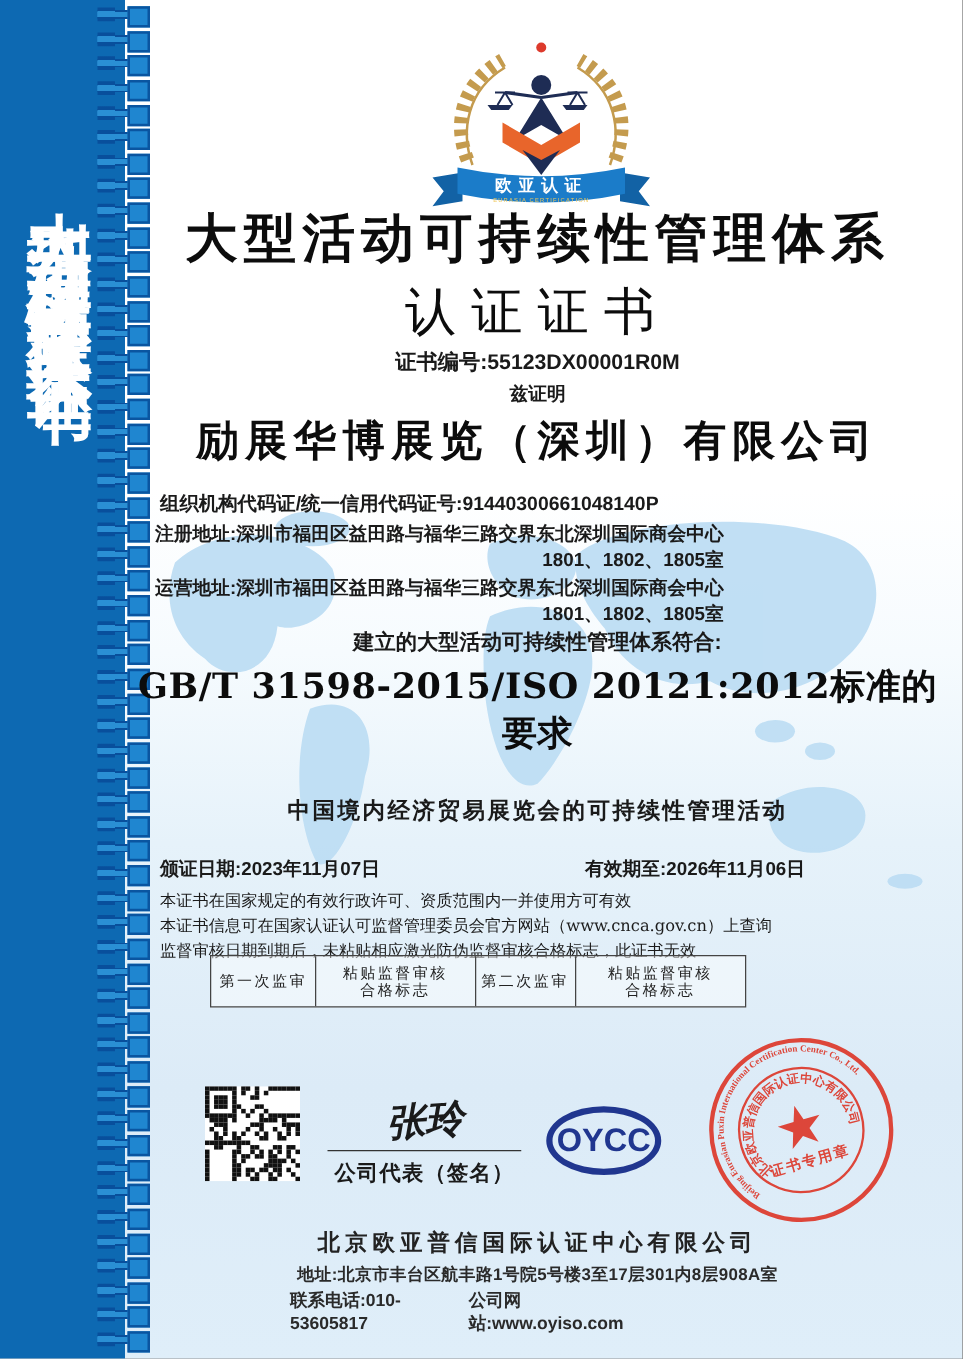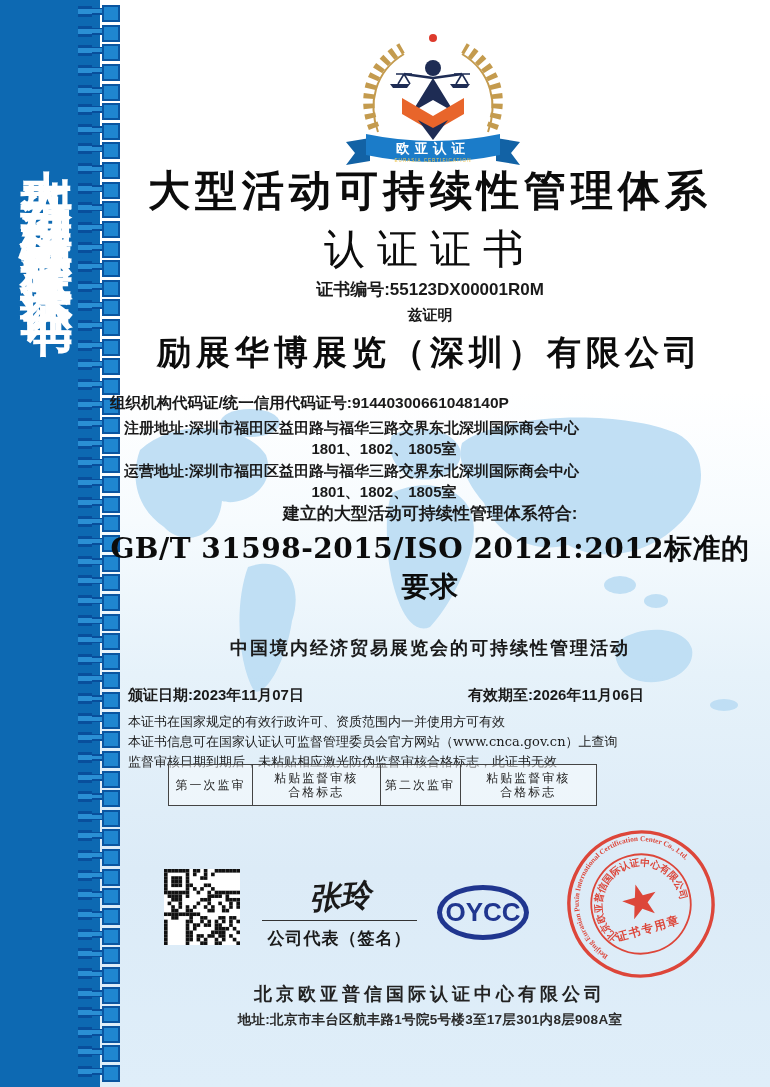--- a/index.html
+++ b/index.html
@@ -25,24 +25,24 @@
   
   .map { position:absolute; left:100px; top:405px; width:670px; height:350px; opacity:.95; }
   
   .cb { position:absolute; left:100px; width:660px; text-align:center; }
   .logo-wrap { position:absolute; left:340px; top:28px; width:186px; height:140px; }
   .title1 { top:163px; font-family:"DejaVu Serif", serif; font-weight:700; font-size:42px; letter-spacing:5px; color:#0c0c0c;}
   .title2 { top:222px; font-family:"DejaVu Serif", serif; font-weight:400; font-size:41px; letter-spacing:12px; color:#0c0c0c;}
   .certno { top:278px; font-size:17px; font-weight:700; }
   .certify { top:306px; font-size:15px; font-weight:700; }
   .company { top:330px; font-family:"DejaVu Serif", serif; font-weight:700; font-size:34px; letter-spacing:5px; color:#0c0c0c;}
-  .codeline { position:absolute; left:110px; top:393px; font-size:15.5px; font-weight:700; }
+  .codeline { position:absolute; left:128px; top:393px; font-size:15.5px; font-weight:700; }
   .addr { position:absolute; left:124px; font-size:15px; font-weight:700; line-height:21px; display:flex; }
   .addr .lbl { white-space:nowrap; }
-  .addr .val { text-align:center; }
+  .addr .val { text-align:right; }
   .reg { top:417px; } .op { top:460px; }
   .intro { top:502px; font-size:17px; font-weight:700; }
   .standard { top:530px; font-family:"DejaVu Serif", serif; font-weight:700; font-size:28px; letter-spacing:.5px; color:#0c0c0c;}
   .scope-lbl { top:584px; font-size:16px; font-weight:700; }
   .scope { top:636px; font-size:18px; font-weight:700; letter-spacing:2px; }
   .daterow { position:absolute; left:128px; top:686px; width:516px; display:flex; justify-content:space-between; font-size:15px; font-weight:700; }
   .fineprint { position:absolute; left:128px; top:712px; font-family:"DejaVu Serif", serif; font-size:13px; line-height:20px; color:#1c1c1c; text-align:left;}
   .audit { position:absolute; left:168px; top:764px; width:429px; height:42px; display:flex; border:1px solid #444; background:rgba(255,255,255,.45);}
   .audit .cell { border-right:1px solid #444; display:flex; flex-direction:column; justify-content:center; align-items:center;
     font-family:"DejaVu Serif", serif; font-size:12px; color:#222; letter-spacing:2px; line-height:14px;}
@@ -439,14 +439,18 @@
     </text>
     <text fill="#dd3a2c" font-size="9.6" font-weight="bold" font-family="DejaVu Serif, serif">
       <textPath href="#cnPath">北京欧亚普信国际认证中心有限公司</textPath>
     </text>
     <polygon fill="#dd3a2c" points="75,55 79.1,67.3 92.1,67.4 81.7,75.2 85.6,87.6 75,80 64.4,87.6 68.3,75.2 57.9,67.4 70.9,67.3"></polygon>
     <text x="75" y="104" text-anchor="middle" fill="#dd3a2c" font-size="11.5" font-weight="bold" letter-spacing="1.5" font-family="DejaVu Serif, serif">证书专用章</text>
   </svg>
 
   <div class="cb footer-org">北京欧亚普信国际认证中心有限公司</div>
   <div class="cb footer-addr">地址:北京市丰台区航丰路1号院5号楼3至17层301内8层908A室</div>
+  <div class="footer-row">
+    <span>联系电话:010-53605817</span>
+    <span>公司网站:www.oyiso.com</span>
+  </div>
 
 </div>
 
 </body></html>

